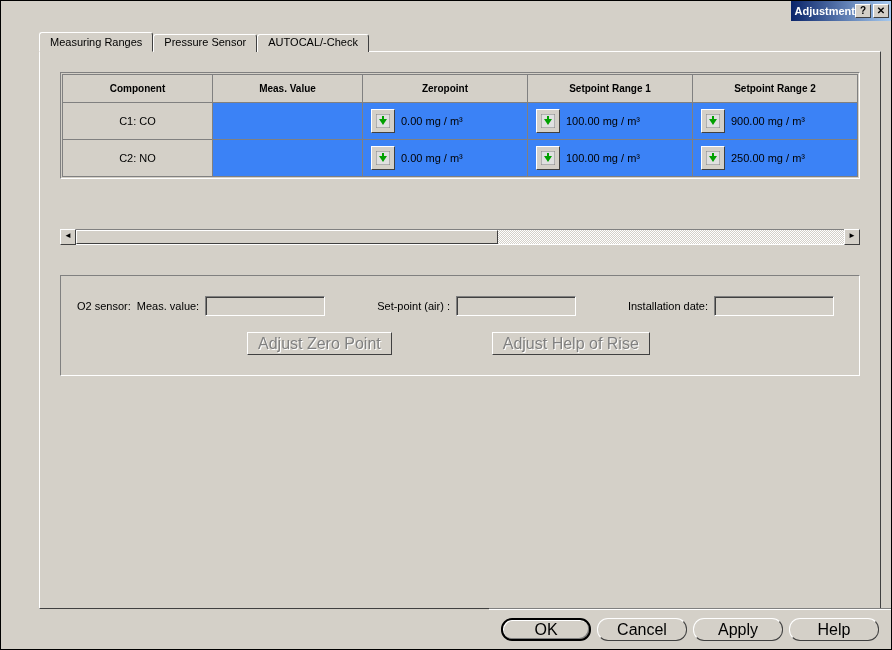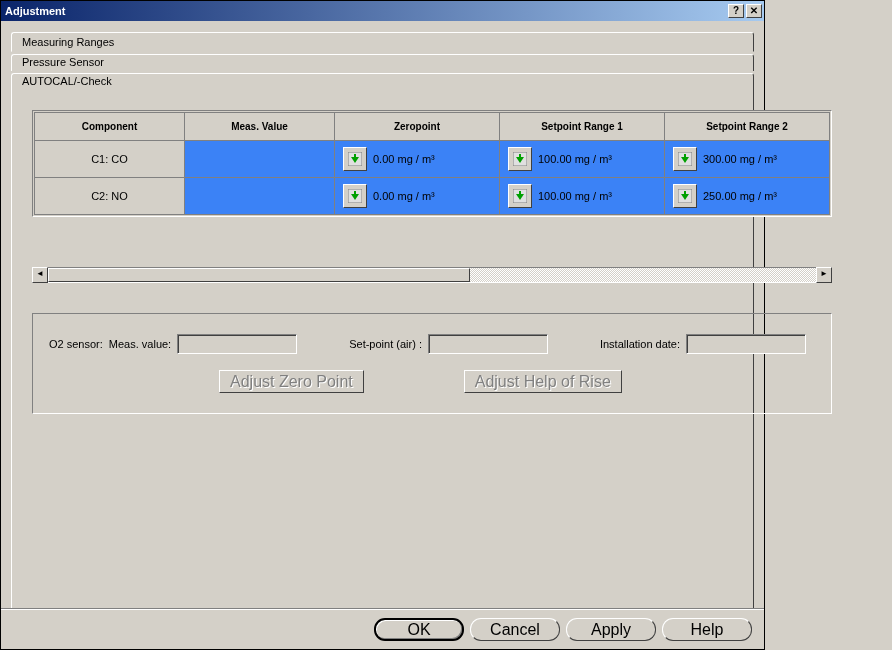--- a/index.html
+++ b/index.html
@@ -5,26 +5,27 @@
     * { box-sizing: border-box; margin: 0; padding: 0; }
     body {
       font-family: Tahoma, Arial, sans-serif;
       font-size: 11px;
       background: #d4d0c8;
       width: 892px;
       height: 650px;
       overflow: hidden;
     }
     .window {
-      width: 765px;
+      width: 892px;
       height: 650px;
       border: 1px solid #000;
       background: #d4d0c8;
       display: flex;
       flex-direction: column;
+      align-items: flex-end;
     }
     .titlebar {
       height: 20px;
       background: linear-gradient(to right, #0a246a, #a6caf0);
       color: #fff;
       display: flex;
       align-items: center;
       padding-left: 4px;
       font-weight: bold;
     }
@@ -50,21 +51,20 @@
       flex: 1;
       padding: 10px 10px 0 10px;
       display: flex;
       flex-direction: column;
     }
     .tabs {
       display: flex;
       position: relative;
       top: 1px;
       z-index: 2;
-      flex-direction: column;
     }
     .tab {
       padding: 3px 10px;
       background: #d4d0c8;
       border: 1px solid #fff;
       border-right-color: #404040;
       border-bottom: none;
       margin-right: 0px;
       cursor: pointer;
       border-radius: 3px 3px 0 0;
@@ -320,21 +320,21 @@
                   <div class="cell-inner">
                     <div class="icon-btn">
                       <span class="arrow-down-icon">
                         <svg width="14" height="14" viewBox="0 0 14 14">
                           <rect x="0" y="0" width="14" height="14" fill="#e0e0e0" stroke="#808080"></rect>
                           <polygon points="7,11 3,5 11,5" fill="#00a000"></polygon>
                           <rect x="6" y="2" width="2" height="4" fill="#00a000"></rect>
                         </svg>
                       </span>
                     </div>
-                    <span>300.00 mg / m³</span>
+                    <span>900.00 mg / m³</span>
                   </div>
                 </td>
               </tr>
               <tr>
                 <td class="rowhead">C2: NO</td>
                 <td></td>
                 <td>
                   <div class="cell-inner">
                     <div class="icon-btn">
                       <span class="arrow-down-icon">

